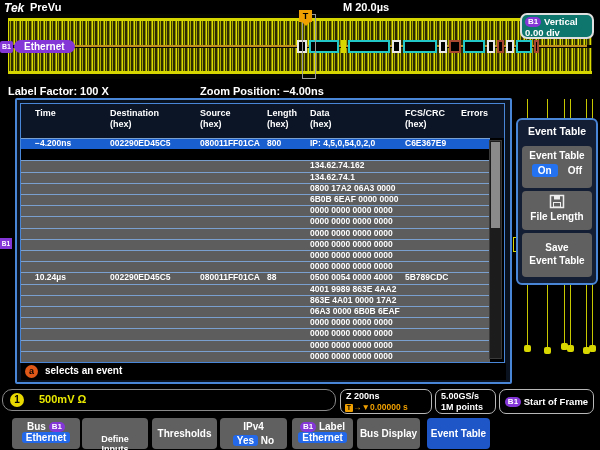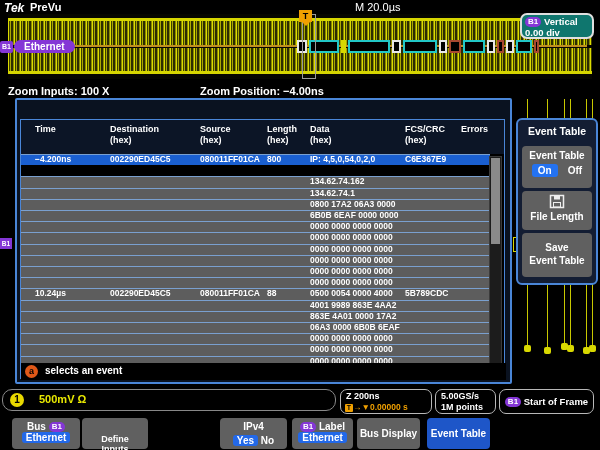--- a/index.html
+++ b/index.html
@@ -4,21 +4,21 @@
 <style>
   html,body{margin:0;padding:0;background:#000;}
   #screen{position:relative;width:600px;height:450px;background:#000;overflow:hidden;
           font-family:"Liberation Sans",sans-serif;color:#fff;}
   .abs{position:absolute;}
   .b{font-weight:bold;}
 
   
   #brand{left:4px;top:1px;font-size:12px;font-weight:bold;font-style:italic;}
   #mode{left:30px;top:1px;font-size:11px;font-weight:bold;}
-  #timebase{left:343px;top:1px;font-size:11px;font-weight:normal;margin-left:12px;}
+  #timebase{left:343px;top:1px;font-size:11px;font-weight:bold;}
 
   
   #wf{left:8px;top:14px;width:584px;height:65px;background:#060600;}
   .hash{position:absolute;left:0;right:0;
     background:repeating-linear-gradient(90deg,rgba(232,232,0,.95) 0 1px,rgba(110,110,0,.55) 1px 2px,
       rgba(196,196,0,.85) 2px 3px,rgba(60,60,0,.7) 3px 5px,rgba(170,170,0,.8) 5px 6px);}
   .hash.top{top:4px;height:27px;} .hash.bot{top:34px;height:26px;}
   .edge{position:absolute;left:0;right:0;height:3px;background:#d6d600;}
   #idle{position:absolute;left:58px;right:5px;top:31px;height:2px;background:#c09020;}
   #busrow{position:absolute;top:26px;height:13px;left:0;width:100%;}
@@ -51,21 +51,21 @@
   .blob{position:absolute;width:7px;height:7px;background:#d8d800;border-radius:2px;}
   #busmarker2{left:0;top:238px;width:12px;height:11px;background:#8436d6;color:#fff;font-size:6.5px;
     font-weight:bold;text-align:center;line-height:11px;z-index:2;}
   #chmarker{left:513px;top:237px;width:9px;height:13px;background:#000;border:1px solid #d8d800;
     color:#d8d800;font-size:7px;font-weight:bold;text-align:center;line-height:13px;z-index:4;}
 
   
   #etable{left:15px;top:98px;width:497px;height:286px;background:#0a1220;border:2px solid #4a86d8;
     box-sizing:border-box;z-index:3;border-radius:2px;}
   #etinner{position:absolute;left:3px;top:3px;width:485px;height:260px;border:1px solid #4a86d8;
-    background:#000;box-sizing:border-box;margin-top:16px;}
+    background:#000;box-sizing:border-box;}
   #ethead{position:absolute;left:0;top:0;width:100%;height:34px;background:#0c1526;}
   .hcell{position:absolute;top:4px;font-size:9px;font-weight:bold;color:#fff;line-height:11px;white-space:pre;}
   #rows{position:absolute;left:0;top:34px;width:469px;height:224px;}
   .trow{position:absolute;left:0;width:100%;height:11.2px;background:#5d5d5d;
     box-shadow:inset 0 1px 0 #7aa0cf;font-size:8.5px;font-weight:bold;line-height:11.5px;white-space:nowrap;}
   .trow.sel{background:#1a5fd0;}
   .trow span{position:absolute;top:0;}
   #sbtrack{position:absolute;right:2px;top:36px;width:11px;bottom:3px;background:#1c1c1c;border:1px solid #3a3a3a;}
   #sbthumb{position:absolute;left:1px;right:1px;top:1px;height:86px;background:#8a8a8a;}
   #hintbar{position:absolute;left:4px;right:4px;bottom:2px;height:17px;background:#000;font-size:10px;font-weight:bold;}
@@ -148,21 +148,21 @@
   <div class="abs" id="busmarker">B1</div>
   <div class="abs" id="buslabel">Ethernet</div>
 
   <div class="abs" id="vbadge">
     <span class="b1pill">B1</span>
     <span>Vertical</span><br>
     <span>0.00 div</span>
   </div>
 
   <div class="abs" id="zoombar">
-    <span id="zf">Zoom Inputs: 100 X</span>
+    <span id="zf">Label Factor: 100 X</span>
     <span id="zp">Zoom Position: −4.00ns</span>
   </div>
 
   <div class="abs" id="zoomwf">
       <div class="spike" style="left: 527px; height: 250px;"></div>
       <div class="blob" style="left: 524px; top: 246px;"></div>
       <div class="spike" style="left: 547px; height: 252px;"></div>
       <div class="blob" style="left: 544px; top: 248px;"></div>
       <div class="spike" style="left: 564px; height: 248px;"></div>
       <div class="blob" style="left: 561px; top: 244px;"></div>
@@ -322,20 +322,21 @@
   <div class="mbtn" id="mb1">
     <div class="ln"><span>Bus</span>
       <span class="b1pill">B1</span></div>
     <div class="ln"><span class="chip">Ethernet</span></div>
   </div>
   <div class="mbtn" id="mb2">
     <div class="ln">Define</div>
     <div class="ln">Inputs</div>
     <div class="ln"><span class="chip">100BASE-TX</span></div>
   </div>
+  <div class="mbtn" id="mb3">Thresholds</div>
   <div class="mbtn" id="mb4">
     <div class="ln">IPv4</div>
     <div class="ln" style="padding-top:3px">
       <span class="chip">Yes</span>
       <span>No</span>
     </div>
   </div>
   <div class="mbtn" id="mb5">
     <div class="ln"><span class="b1pill">B1</span>
       <span>Label</span></div>

